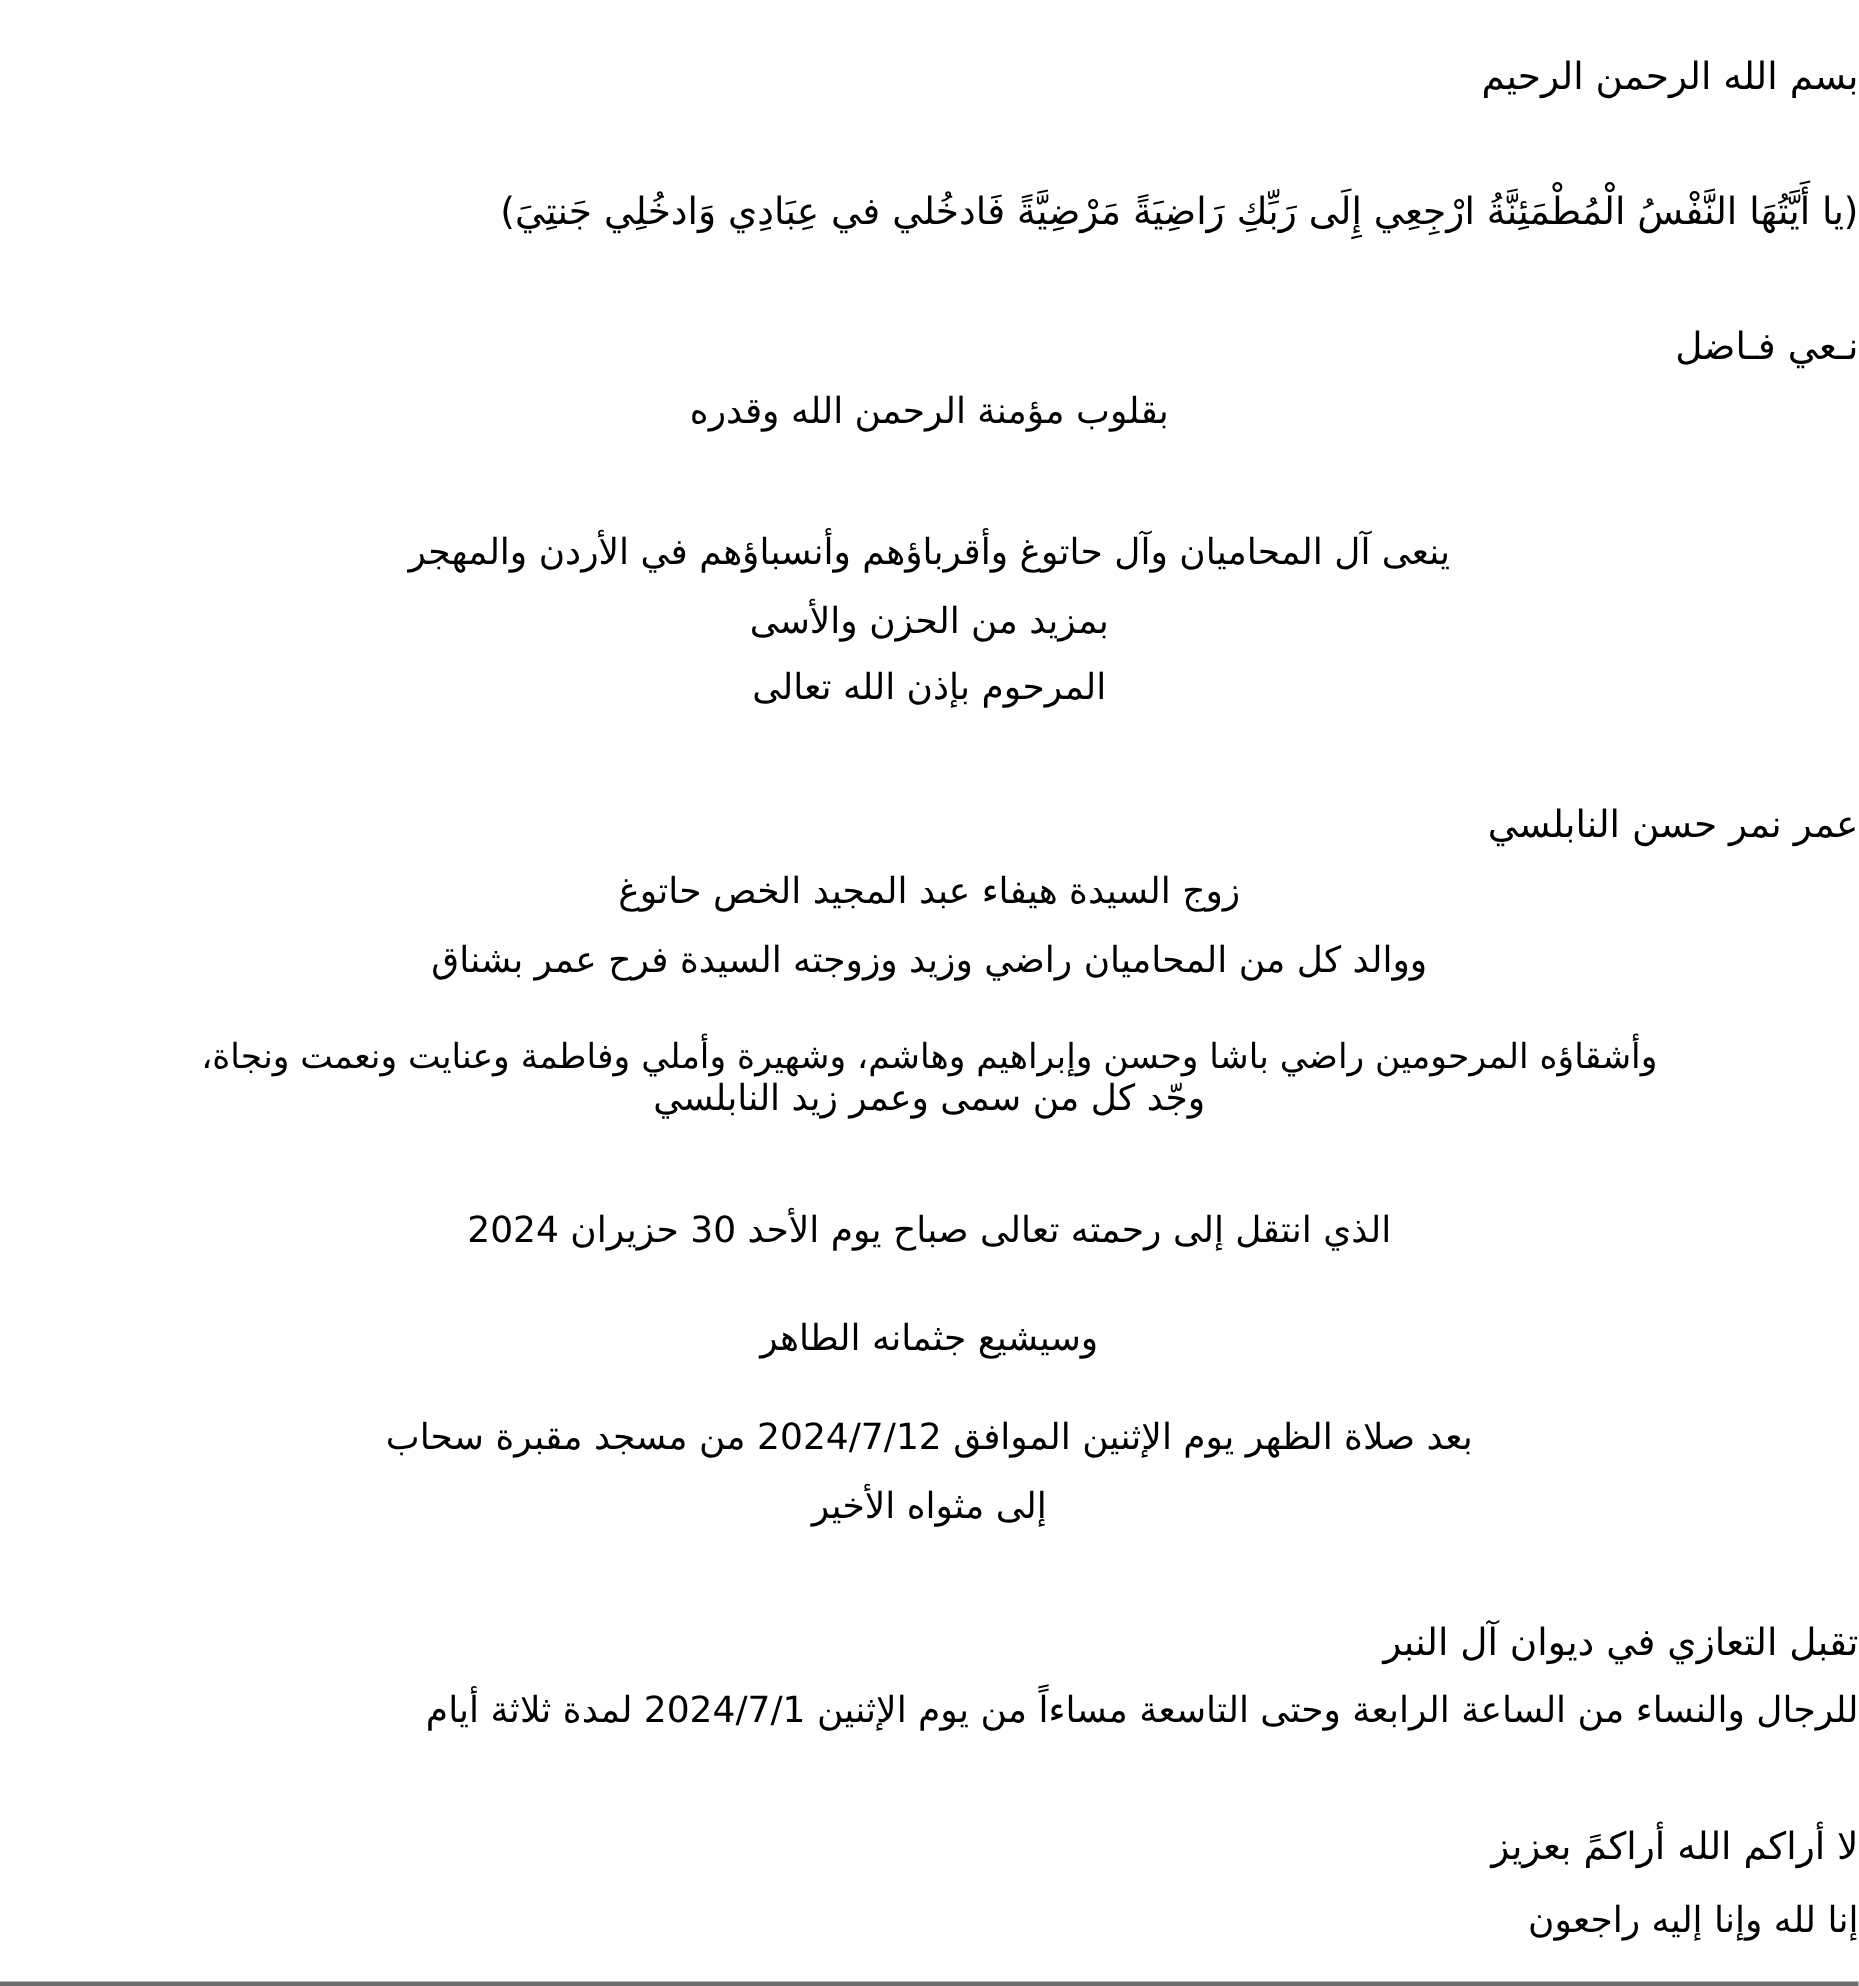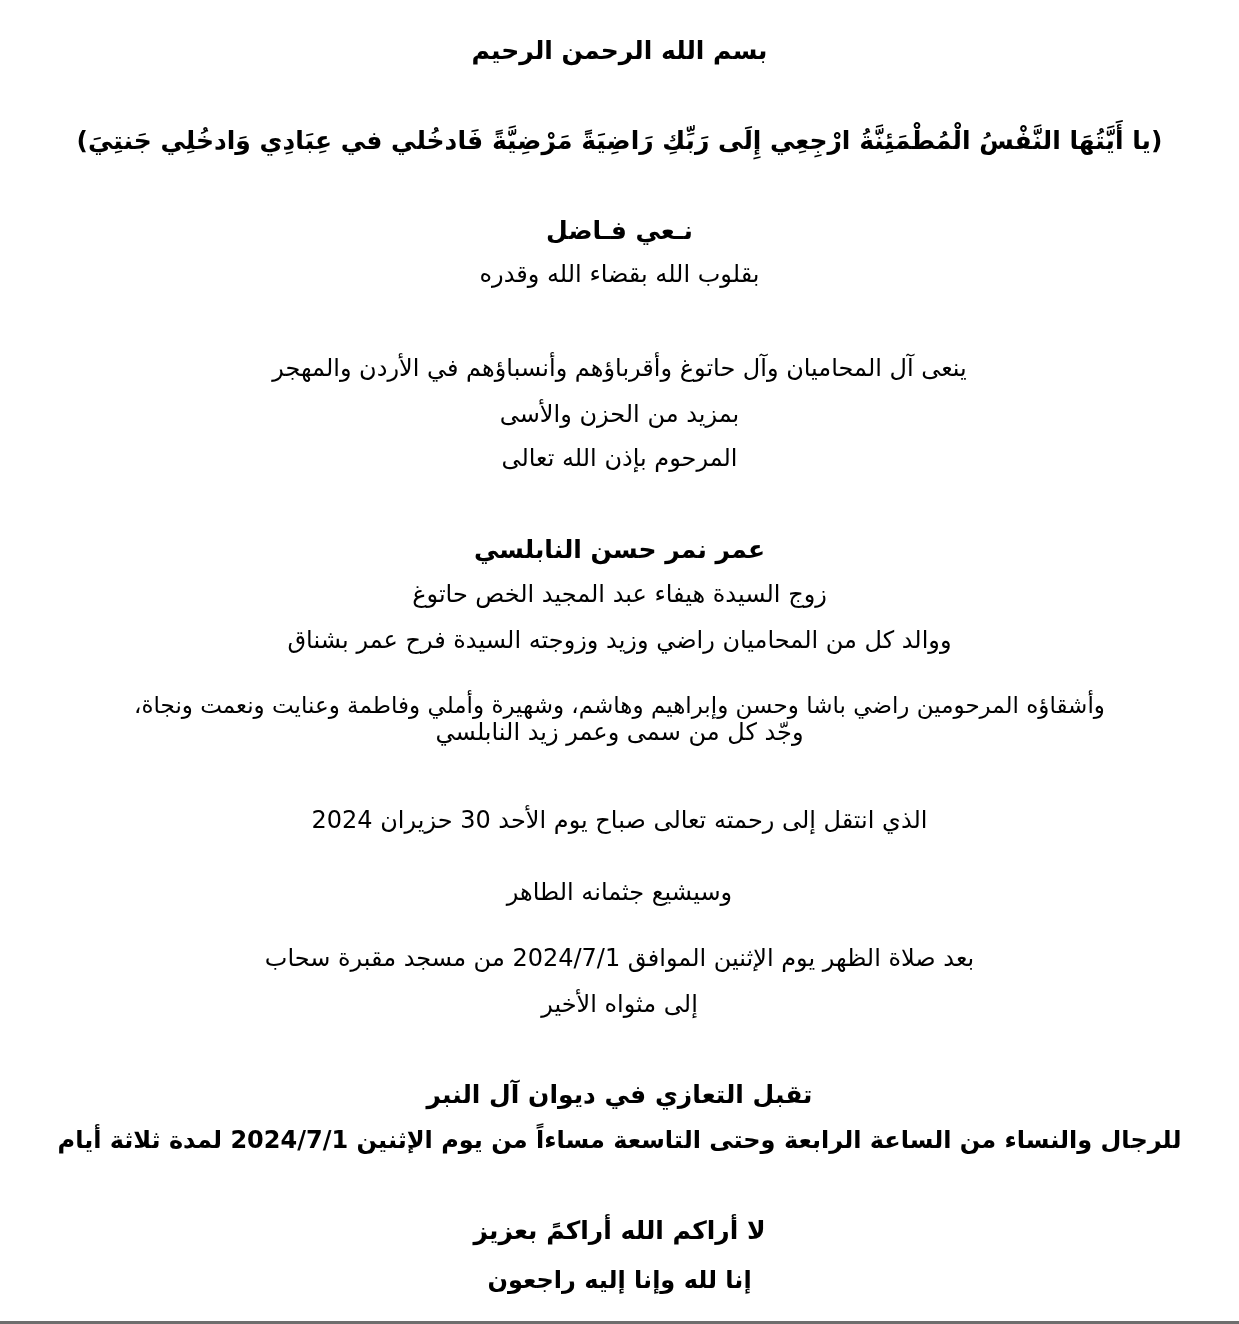--- a/index.html
+++ b/index.html
@@ -3,50 +3,50 @@
 <meta charset="utf-8">
 <style>
   html, body { margin: 0; padding: 0; background: #ffffff; }
   body {
     width: 1239px; height: 1324px; position: relative; overflow: hidden;
     font-family: "DejaVu Sans", "Liberation Sans", sans-serif;
     color: #000000;
   }
   .doc { direction: rtl; text-align: center; position: absolute; left: 0; right: 0; top: 0; }
   .line { position: absolute; left: 0; right: 0; text-align: center; white-space: nowrap; line-height: 1; }
-  .bold { font-weight: bold; }
+  .bold { font-weight: normal; text-align: right; }
   .f26 { font-size: 25px; }
   .f24 { font-size: 24px; }
   .f23 { font-size: 23px; margin-top: 20px; }
   .bottom-rule { position: absolute; left: 0; right: 0; bottom: 0; height: 3px; background: #6e6e6e; }
 </style>
 </head>
 <body>
 
 <div class="doc">
   <div class="line bold f26" style="top:38px">بسم الله الرحمن الرحيم</div>
   <div class="line bold f26" style="top:128px">(يا أَيَّتُهَا النَّفْسُ الْمُطْمَئِنَّةُ ارْجِعِي إِلَى رَبِّكِ رَاضِيَةً مَرْضِيَّةً فَادخُلي في عِبَادِي وَادخُلِي جَنتِيَ)</div>
 
   <div class="line bold f26" style="top:218px">نـعي فـاضل</div>
-  <div class="line f24" style="top:262px">بقلوب الله بقضاء الله وقدره</div>
+  <div class="line f24" style="top:262px">بقلوب مؤمنة الرحمن الله وقدره</div>
 
   <div class="line f24" style="top:356px">ينعى آل المحاميان وآل حاتوغ وأقرباؤهم وأنسباؤهم في الأردن والمهجر</div>
   <div class="line f24" style="top:402px">بمزيد من الحزن والأسى</div>
   <div class="line f24" style="top:446px">المرحوم بإذن الله تعالى</div>
 
   <div class="line bold f26" style="top:537px">عمر نمر حسن النابلسي</div>
   <div class="line f24" style="top:582px">زوج السيدة هيفاء عبد المجيد الخص حاتوغ</div>
   <div class="line f24" style="top:628px">ووالد كل من المحاميان راضي وزيد وزوجته السيدة فرح عمر بشناق</div>
   <div class="line f23" style="top:674px">وأشقاؤه المرحومين راضي باشا وحسن وإبراهيم وهاشم، وشهيرة وأملي وفاطمة وعنايت ونعمت ونجاة،</div>
   <div class="line f24" style="top:720px">وجّد كل من سمى وعمر زيد النابلسي</div>
 
   <div class="line f24" style="top:808px">الذي انتقل إلى رحمته تعالى صباح يوم الأحد 30 حزيران 2024</div>
 
   <div class="line f24" style="top:880px">وسيشيع جثمانه الطاهر</div>
-  <div class="line f24" style="top:946px">بعد صلاة الظهر يوم الإثنين الموافق 2024/7/1 من مسجد مقبرة سحاب</div>
+  <div class="line f24" style="top:946px">بعد صلاة الظهر يوم الإثنين الموافق 2024/7/12 من مسجد مقبرة سحاب</div>
   <div class="line f24" style="top:992px">إلى مثواه الأخير</div>
 
   <div class="line bold f26" style="top:1082px">تقبل التعازي في ديوان آل النبر</div>
   <div class="line bold f24" style="top:1128px">للرجال والنساء من الساعة الرابعة وحتى التاسعة مساءاً من يوم الإثنين 2024/7/1 لمدة ثلاثة أيام</div>
 
   <div class="line bold f26" style="top:1218px">لا أراكم الله أراكمً بعزيز</div>
   <div class="line bold f24" style="top:1268px">إنا لله وإنا إليه راجعون</div>
 </div>
 
 <div class="bottom-rule"></div>

